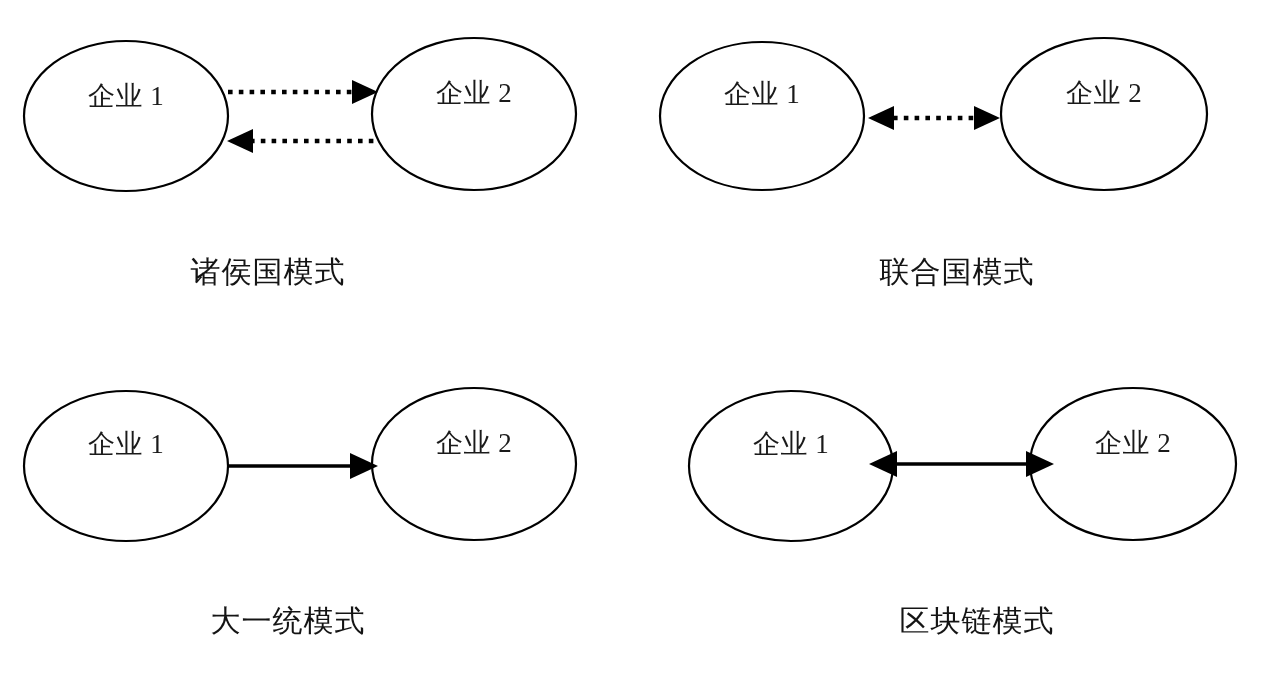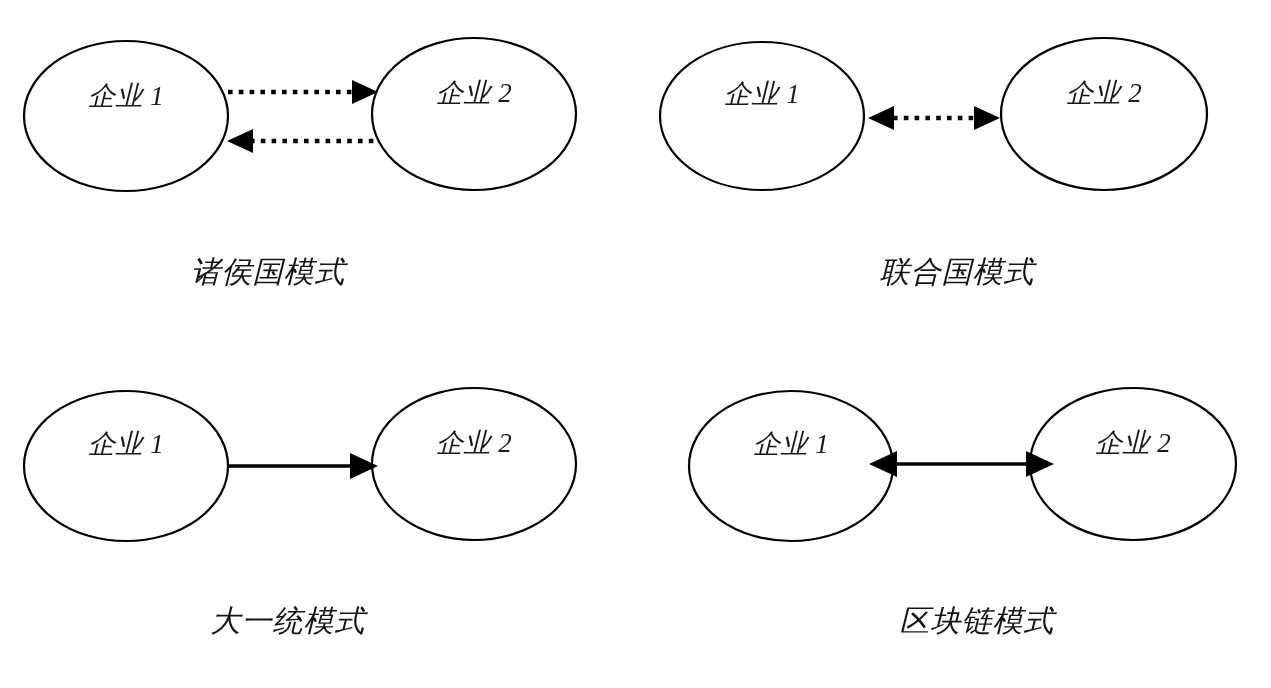--- a/index.html
+++ b/index.html
@@ -13,21 +13,20 @@
     height: 688px;
     font-family: "Liberation Serif", "DejaVu Serif", serif;
     color: #000000;
     overflow: hidden;
     position: relative;
   }
   #diagram-root {
     position: relative;
     width: 1271px;
     height: 596px;
-    font-style: italic;
   }
   svg#diagram-canvas {
     position: absolute;
     top: 0;
     left: 0;
     width: 1271px;
     height: 688px;
     display: block;
   }
   .node-ellipse {

